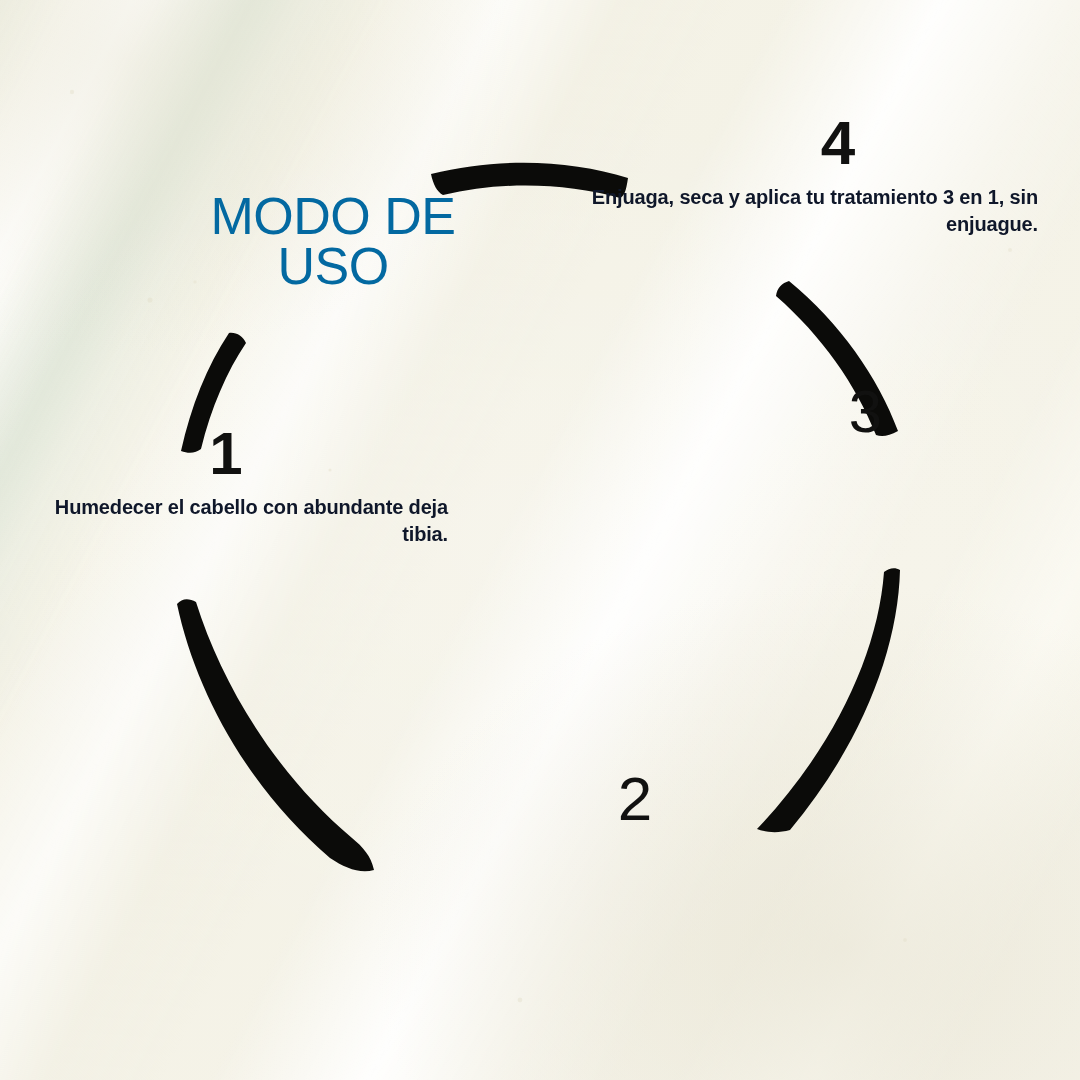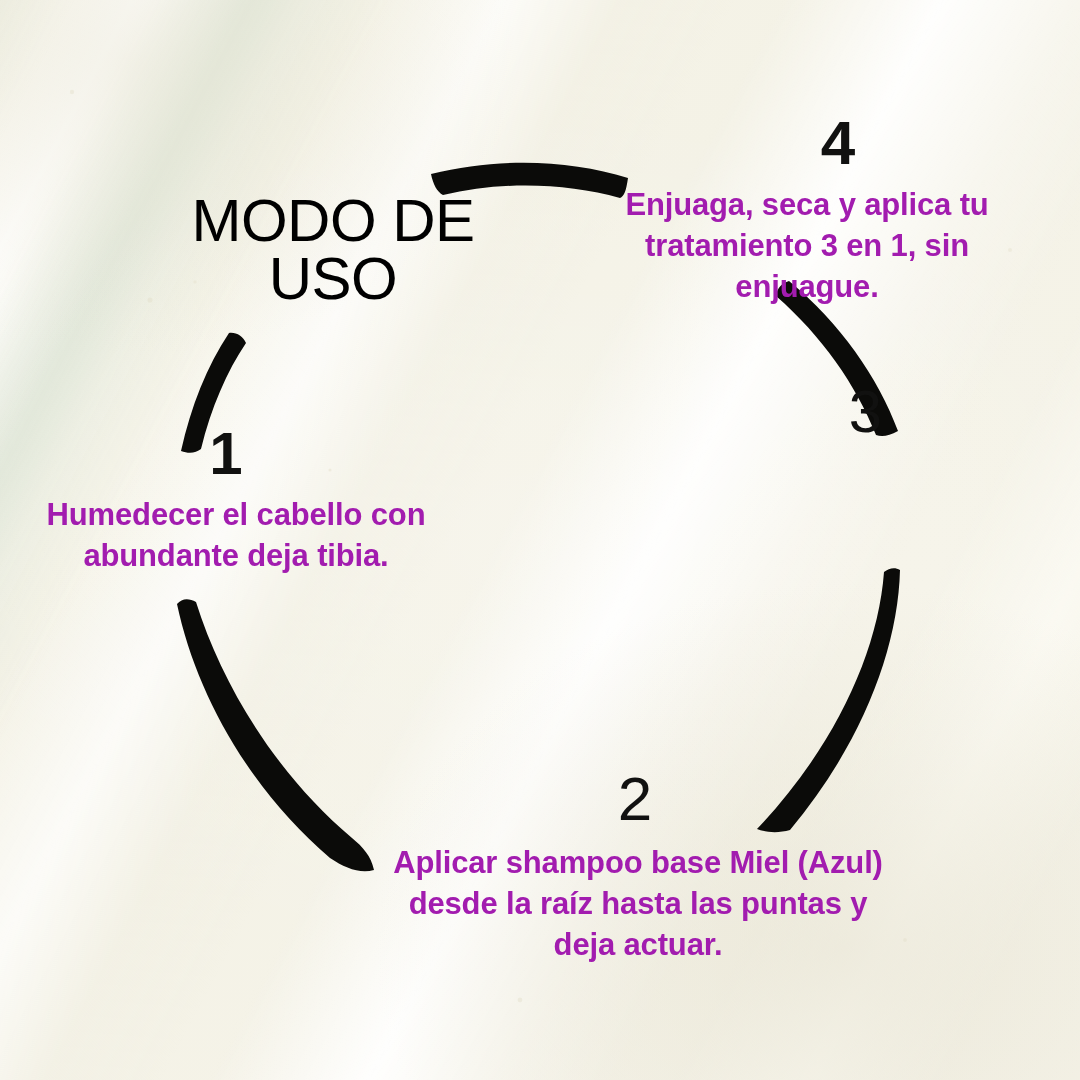--- a/index.html
+++ b/index.html
@@ -86,45 +86,45 @@
     height: 1080px;
   }
 
   
   .title {
     position: absolute;
     left: 118px;
     top: 192px;
     width: 430px;
     text-align: center;
-    color: #000000;
+    color: #0369a1;
     font-family: "Liberation Sans", sans-serif;
     font-weight: 400;
-    font-size: 60px;
+    font-size: 52px;
     line-height: 0.96;
     letter-spacing: -0.5px;
   }
   .title .l2 { display: block; }
 
   
   .step { position: absolute; }
   .step-num {
     color: #111110;
     font-family: "Liberation Sans", sans-serif;
     line-height: 1;
     text-align: center;
   }
   .step-text {
-    color: #a21caf;
+    color: #0f172a;
     font-family: "Liberation Sans", sans-serif;
     font-weight: 700;
-    font-size: 31px;
+    font-size: 20px;
     line-height: 1.33;
     letter-spacing: -0.15px;
-    text-align: center;
+    text-align: right;
   }
 
   
   #step-1 { left: 24px; top: 424px; width: 424px; }
   #step-1 .step-num { font-size: 60px; font-weight: 700; margin-left: -20px; }
   #step-1 .step-text { margin-top: 10px; }
 
   
   #step-2 { left: 382px; top: 768px; width: 512px; }
   #step-2 .step-num { font-size: 62px; font-weight: 500; margin-left: -6px; }
@@ -199,21 +199,20 @@
     <span class="l2">USO</span>
   </div>
 
   <div class="step" id="step-1">
     <div class="step-num">1</div>
     <div class="step-text">Humedecer el cabello con abundante deja tibia.</div>
   </div>
 
   <div class="step" id="step-2">
     <div class="step-num">2</div>
-    <div class="step-text">Aplicar shampoo base Miel (Azul) desde la raíz hasta las puntas y deja actuar.</div>
   </div>
 
   <div class="step" id="step-3">
     <div class="step-num">3</div>
   </div>
 
   <div class="step" id="step-4">
     <div class="step-num">4</div>
     <div class="step-text">Enjuaga, seca y aplica tu tratamiento 3 en 1, sin enjuague.</div>
   </div>

